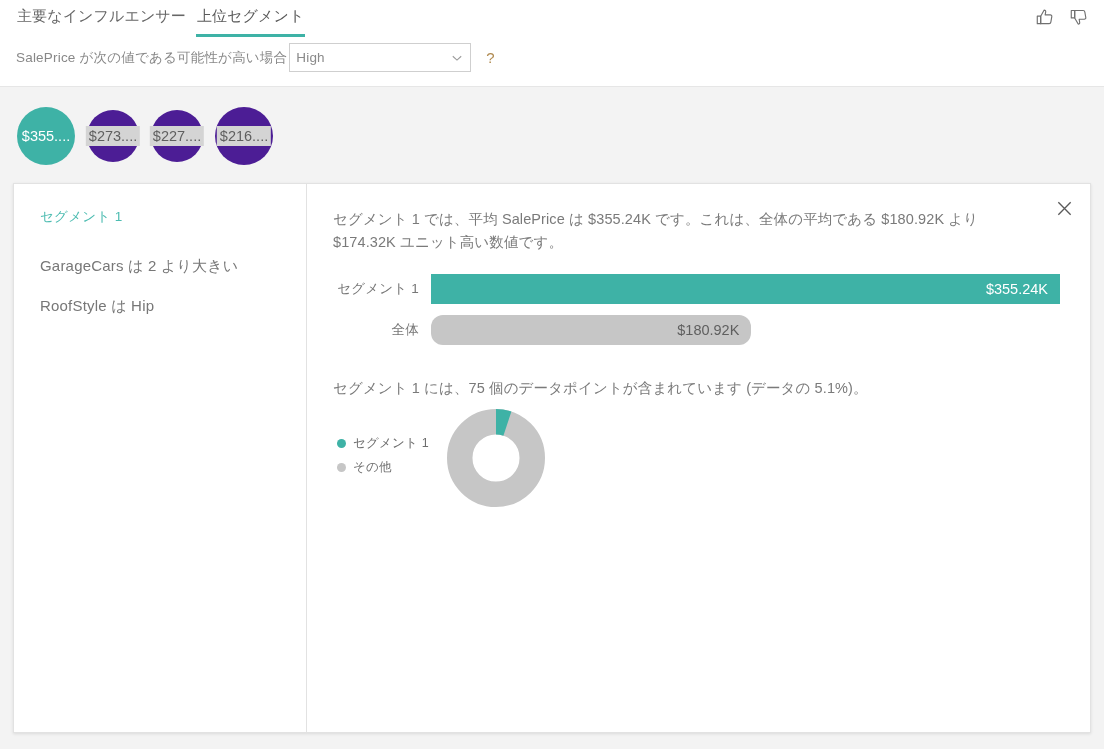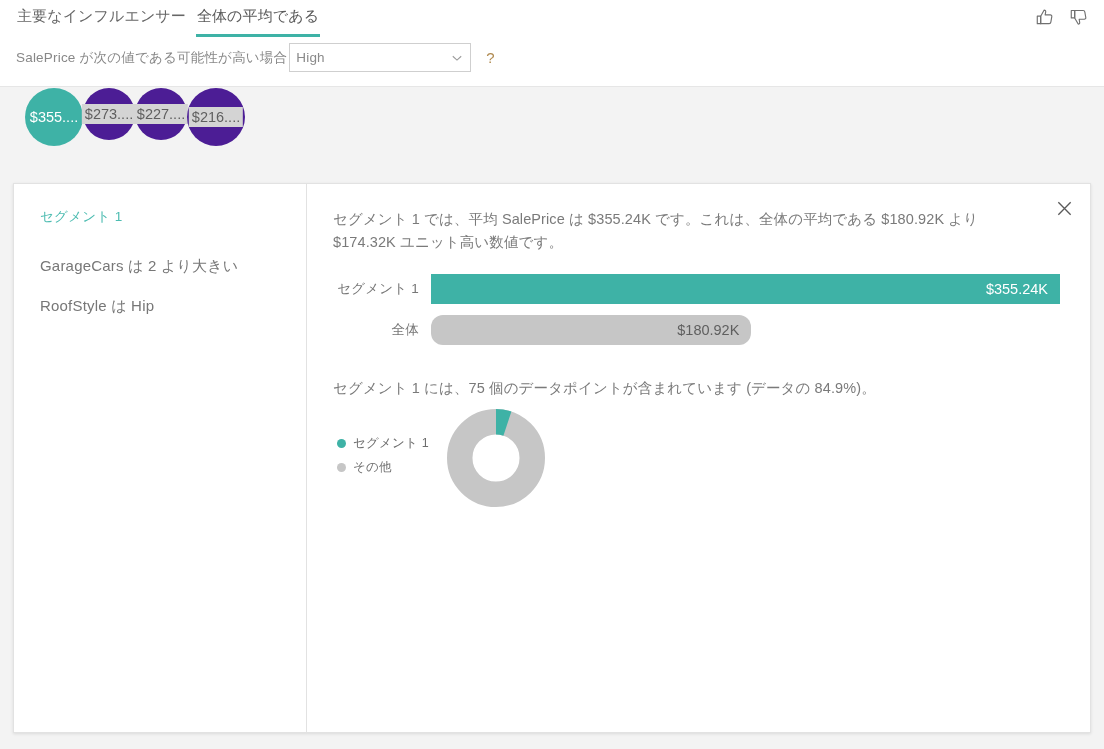--- a/index.html
+++ b/index.html
@@ -114,25 +114,26 @@
   
   .bubble-strip {
     position: absolute;
     left: 0; top: 88px;
     width: 1104px;
     height: 95px;
     background: #f3f3f3;
   }
   .bubbles {
     position: absolute;
-    left: 25px;
+    left: 17px;
     top: 0;
     height: 95px;
     display: flex;
-    gap: 0;
+    align-items: center;
+    gap: 12px;
   }
   .bubble {
     position: relative;
     border-radius: 50%;
     background: #4c1d95;
     display: flex;
     align-items: center;
     justify-content: center;
     cursor: pointer;
     flex: 0 0 auto;
@@ -283,21 +284,21 @@
 
 <div id="app">
 
   <div class="header">
 
     <div class="tabs">
       <div class="tab">
         <span>主要なインフルエンサー</span>
       </div>
       <div class="tab selected">
-        <span>全体の平均である</span>
+        <span>上位セグメント</span>
       </div>
     </div>
 
     <div class="feedback">
       <div class="fb-btn">
         <svg width="21" height="21" viewBox="0 0 24 24" fill="none" stroke="#707070" stroke-width="1.3" stroke-linejoin="round">
           <path d="M6.5 10.5 L10.5 3.5 C11.8 3.5 12.4 4.4 12.2 5.6 L11.6 9 L17.5 9 C18.6 9 19.4 9.9 19.2 11 L18.1 17.2 C17.95 18.3 17.2 19 16.2 19 L6.5 19 Z"></path>
           <rect x="2.6" y="10.5" width="3.9" height="8.5"></rect>
         </svg>
       </div>
@@ -378,21 +379,21 @@
           <div class="bar-cat">全体</div>
           <div class="bar-track">
             <div class="bar gray" style="width:50.93%;border-radius:12px;">
               <span>$180.92K</span>
             </div>
           </div>
         </div>
 
       </div>
 
-      <p class="dp-text">セグメント 1 には、75 個のデータポイントが含まれています (データの 84.9%)。</p>
+      <p class="dp-text">セグメント 1 には、75 個のデータポイントが含まれています (データの 5.1%)。</p>
 
       <div class="donut-area">
 
         <div class="legend">
           <div class="legend-item">
             <span class="legend-dot" style="background:#3eb2a6;"></span>
             <span class="legend-text">セグメント 1</span>
           </div>
           <div class="legend-item">
             <span class="legend-dot" style="background:#c6c6c6;"></span>

